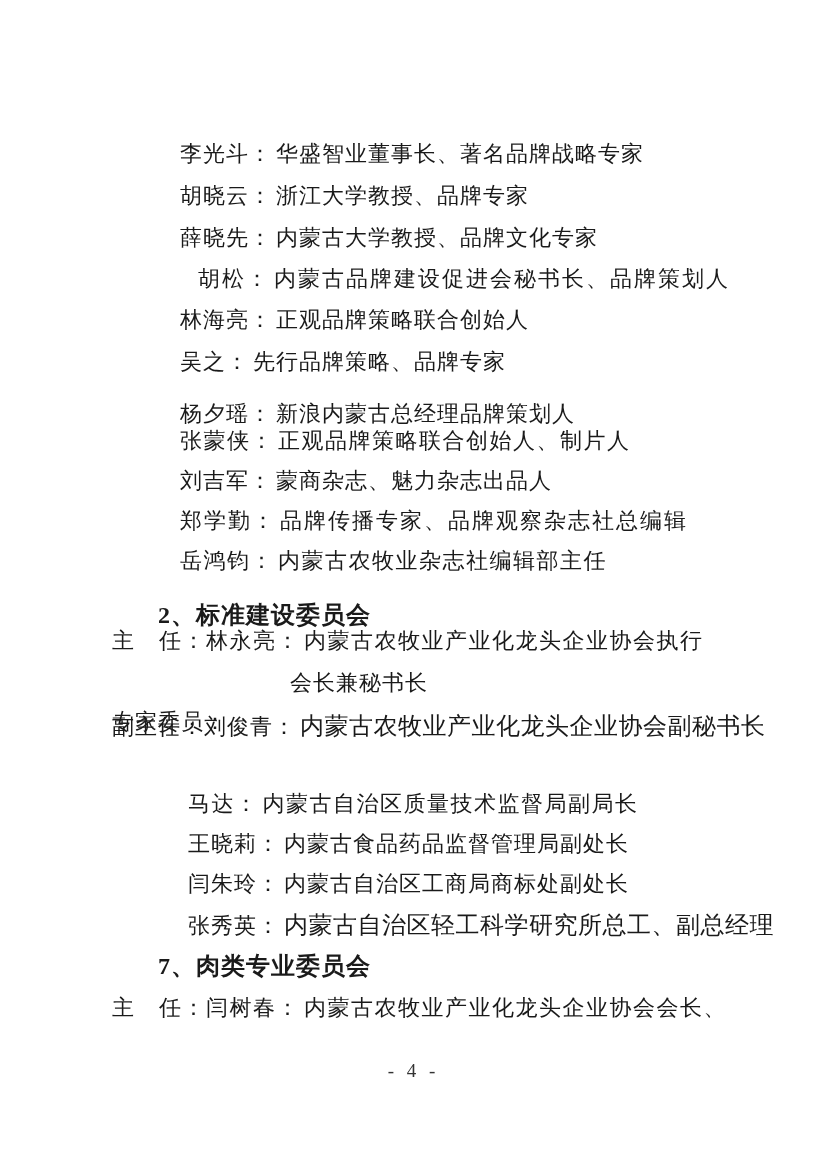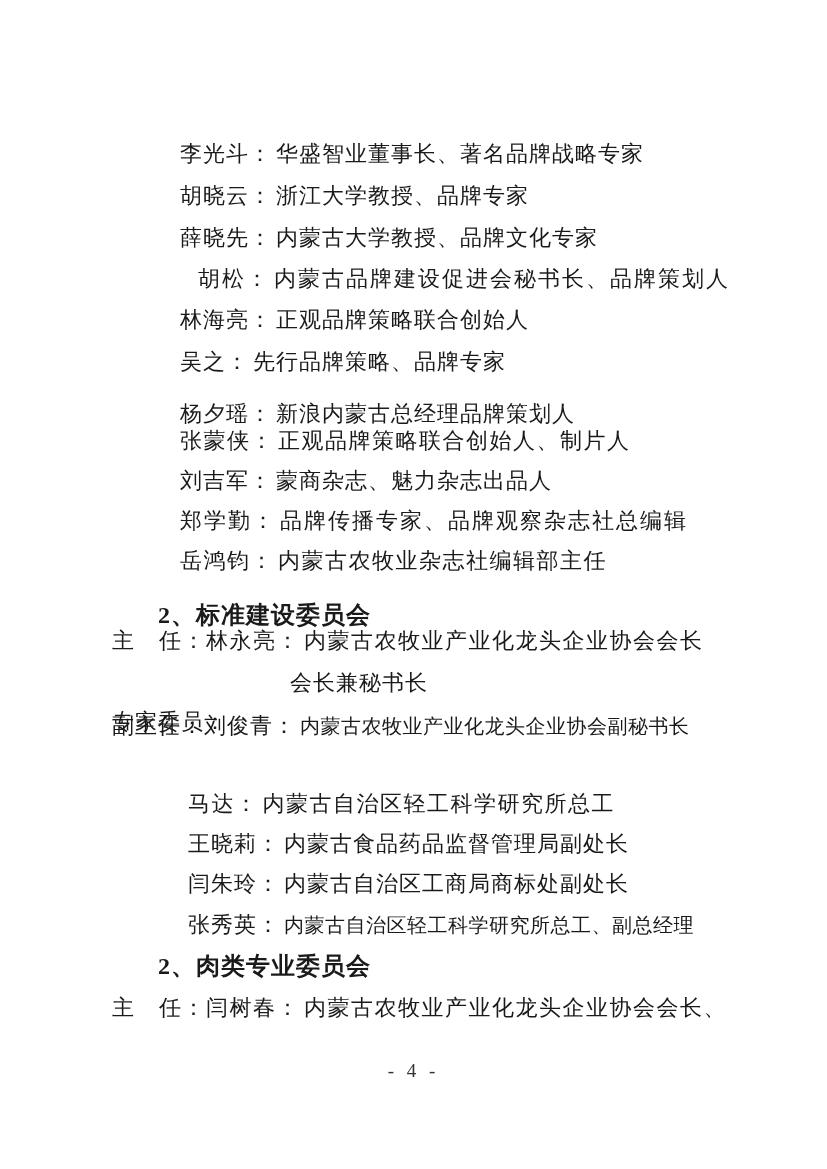--- a/index.html
+++ b/index.html
@@ -30,21 +30,21 @@
     line-height: 30px;
     letter-spacing: 1px;
   }
   .chair-line {
     letter-spacing: 1.5px;
   }
   .name {
     margin-right: 4px;
   }
   .small {
-    font-size: 20px;
+    font-size: 24px;
     letter-spacing: 0.5px;
   }
   .page-number {
     position: absolute;
     top: 1058px;
     left: 0;
     width: 827px;
     text-align: center;
     font-size: 19px;
     letter-spacing: 4px;
@@ -87,44 +87,44 @@
   <div class="line" style="top:507px; left:180px; letter-spacing:2px;">
     <span class="name">郑学勤：</span><span>品牌传播专家、品牌观察杂志社总编辑</span>
   </div>
   <div class="line" style="top:547px; left:180px; letter-spacing:1.5px;">
     <span class="name">岳鸿钧：</span><span>内蒙古农牧业杂志社编辑部主任</span>
   </div>
 
   <div class="line heading" style="top:556px; left:158px;margin-top:44px;">2、标准建设委员会</div>
 
   <div class="line chair-line" style="top:627px; left:112px;">
-    <span>主　任：</span><span class="name">林永亮：</span><span>内蒙古农牧业产业化龙头企业协会会长</span>
+    <span>主　任：</span><span class="name">林永亮：</span><span>内蒙古农牧业产业化龙头企业协会执行</span>
   </div>
   <div class="line" style="top:669px; left:290px;">会长兼秘书长</div>
 
   <div class="line" style="top:712px; left:112px;">
     <span>副主任：</span><span class="name">刘俊青：</span><span class="small">内蒙古农牧业产业化龙头企业协会副秘书长</span>
   </div>
 
   <div class="line" style="top:708px; left:112px;">专家委员：</div>
 
   <div class="line" style="top:790px; left:188px; letter-spacing:1.5px;">
-    <span class="name">马达：</span><span>内蒙古自治区轻工科学研究所总工</span>
+    <span class="name">马达：</span><span>内蒙古自治区质量技术监督局副局长</span>
   </div>
   <div class="line" style="top:830px; left:188px;">
     <span class="name">王晓莉：</span><span>内蒙古食品药品监督管理局副处长</span>
   </div>
   <div class="line" style="top:870px; left:188px;">
     <span class="name">闫朱玲：</span><span>内蒙古自治区工商局商标处副处长</span>
   </div>
   <div class="line" style="top:911px; left:188px;">
     <span class="name">张秀英：</span><span class="small">内蒙古自治区轻工科学研究所总工、副总经理</span>
   </div>
 
-  <div class="line heading" style="top:951px; left:158px;">2、肉类专业委员会</div>
+  <div class="line heading" style="top:951px; left:158px;">7、肉类专业委员会</div>
 
   <div class="line chair-line" style="top:994px; left:112px;">
     <span>主　任：</span><span class="name">闫树春：</span><span>内蒙古农牧业产业化龙头企业协会会长、</span>
   </div>
 
   <div class="page-number">- 4 -</div>
 
 </div>
 
 </body></html>

